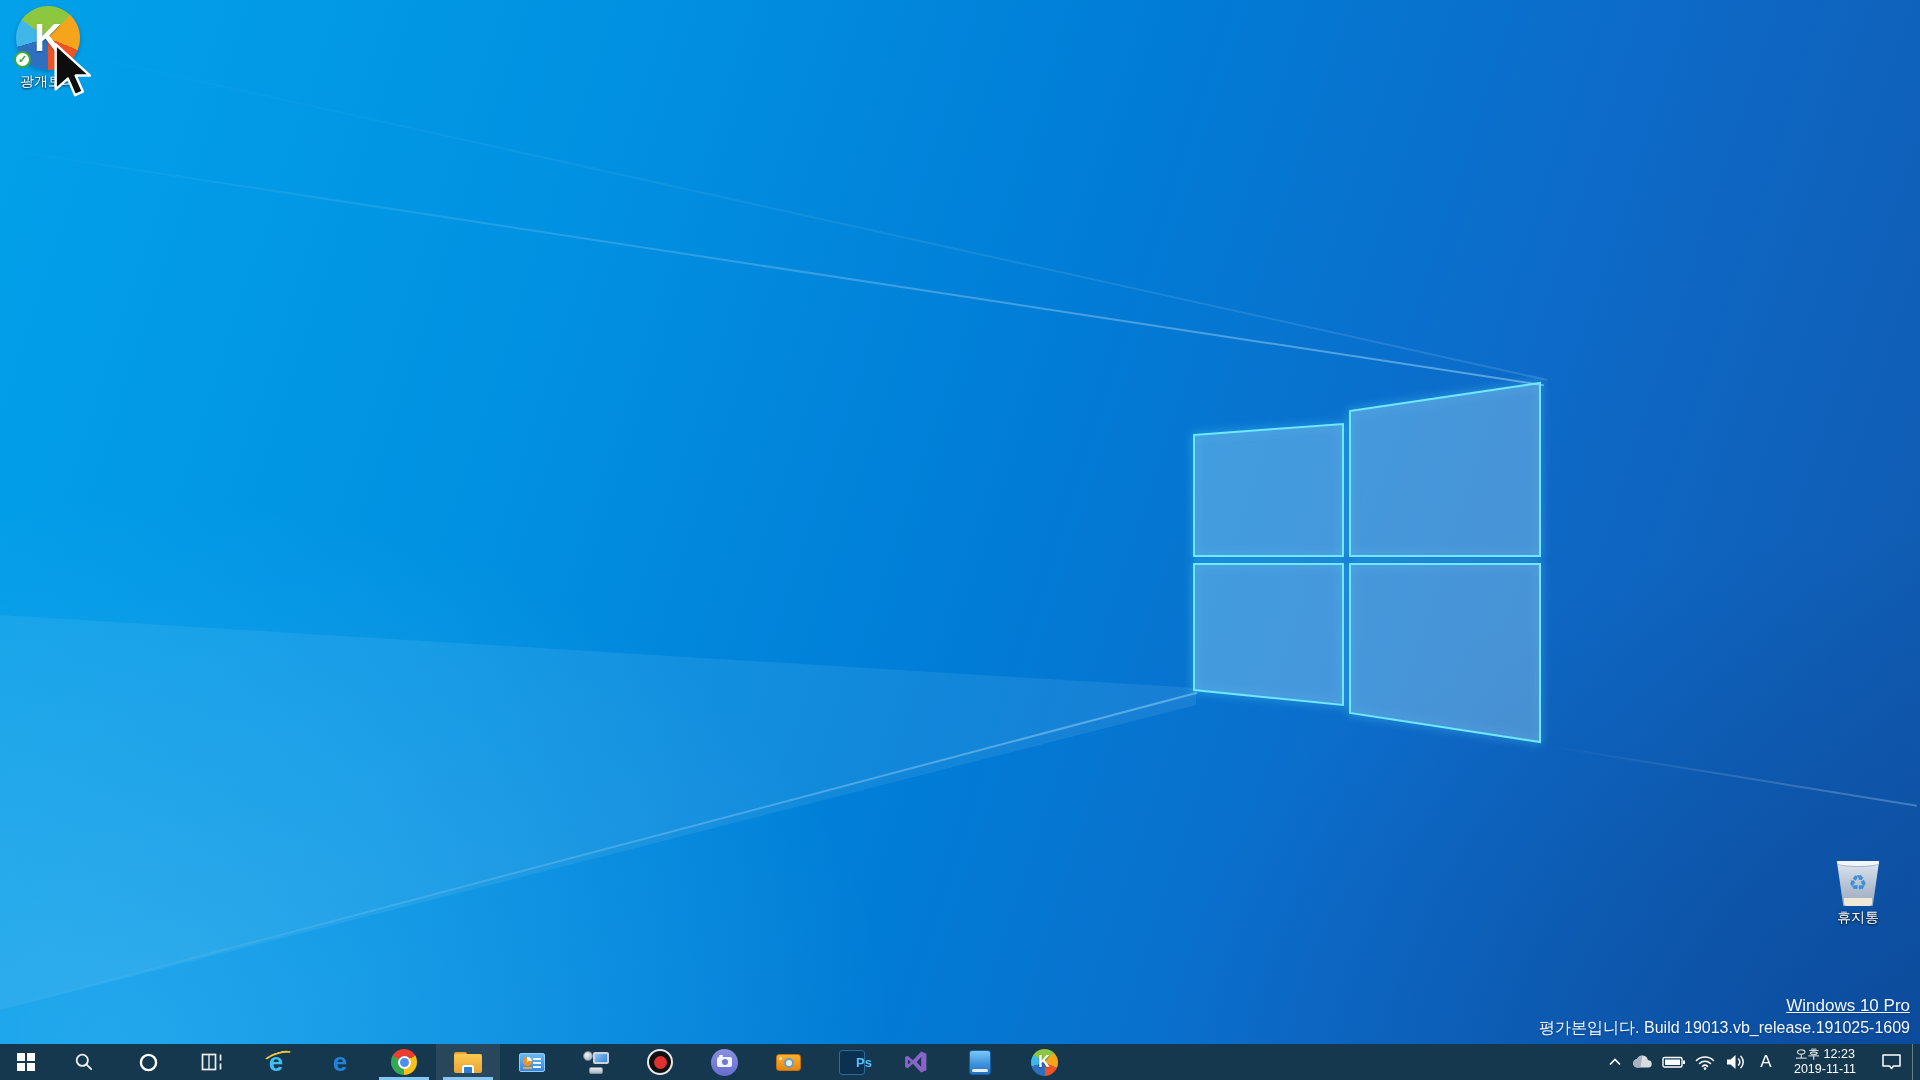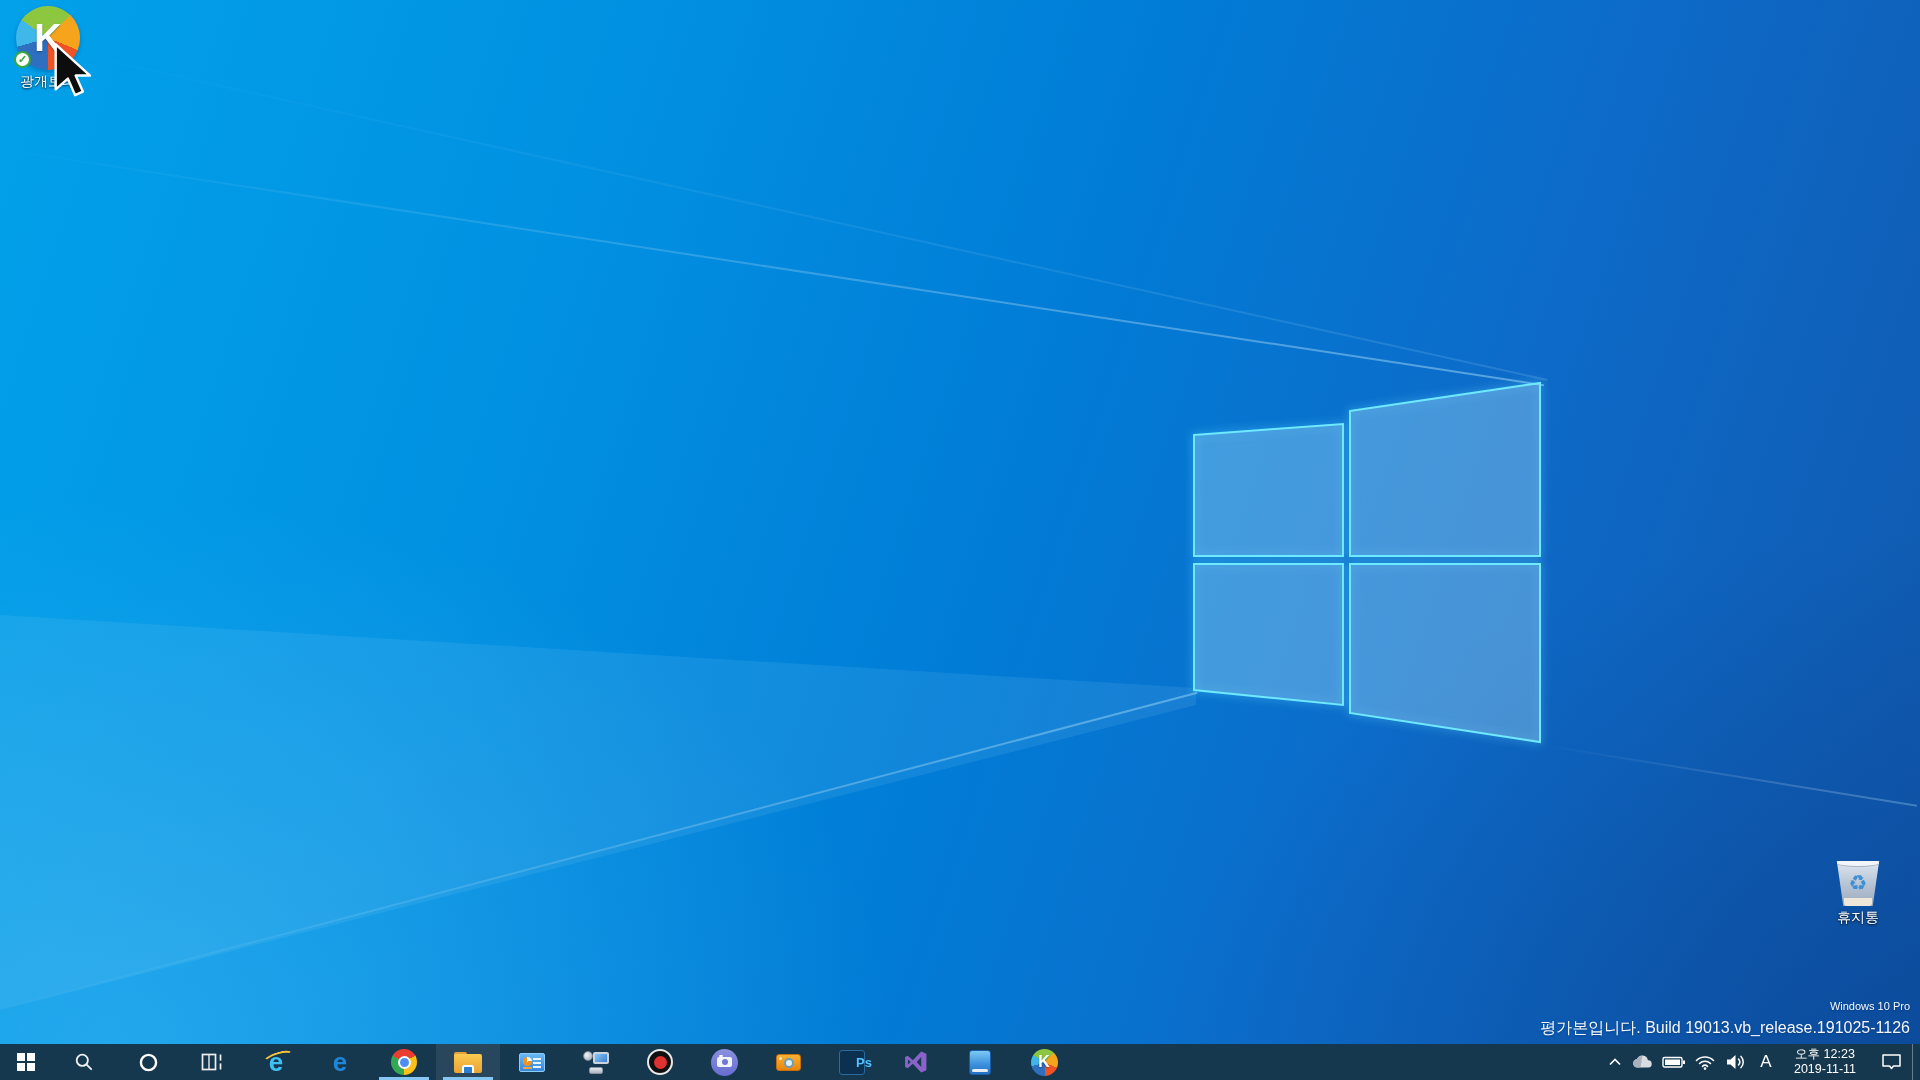--- a/index.html
+++ b/index.html
@@ -48,21 +48,21 @@
   .bin-rim { position:absolute; left:0; right:0; top:0; height:9px; border-radius:50%;
     background:#f2f6fa; border:1px solid #aab6c2; }
   .bin-band { position:absolute; left:9px; right:9px; bottom:0; height:8px;
     background:#efe7d8; border-radius:0 0 3px 3px; }
   .bin-sym { position:absolute; left:0; right:0; top:13px; color:#3e8fd4; font-size:21px;
     font-family:"DejaVu Sans", sans-serif; }
 
   
   .watermark { position:absolute; right:10px; bottom:42px; text-align:right; color:#f4f8fd;
     text-shadow:0 1px 2px rgba(0,30,70,0.35); }
-  .watermark .l1 { font-size:11px; line-height:22px; }
+  .watermark .l1 { font-size:17px; line-height:22px;text-decoration:underline; }
   .watermark .l2 { font-size:16px; line-height:21px; }
 
   
   .cursor { position:absolute; left:52px; top:42px; }
 
   
   .taskbar { position:absolute; left:0; right:0; bottom:0; height:36px; background:#16384f;
     display:flex; align-items:stretch; z-index:10; }
   .tb-btn { width:64px; height:36px; display:flex; align-items:center; justify-content:center;
     position:relative; flex:0 0 auto; }
@@ -185,21 +185,21 @@
   <div class="bin-body">
     <div class="bin-rim"></div>
     <div class="bin-band"></div>
     <div class="bin-sym">♻</div>
   </div>
   <div class="lbl">휴지통</div>
 </div>
 
 <div class="watermark">
   <div class="l1">Windows 10 Pro</div>
-  <div class="l2">평가본입니다. Build 19013.vb_release.191025-1126</div>
+  <div class="l2">평가본입니다. Build 19013.vb_release.191025-1609</div>
 </div>
 
 <div class="taskbar">
 
   <div class="tb-btn start">
     <div class="winlogo">
         <i></i>
         <i></i>
         <i></i>
         <i></i>

